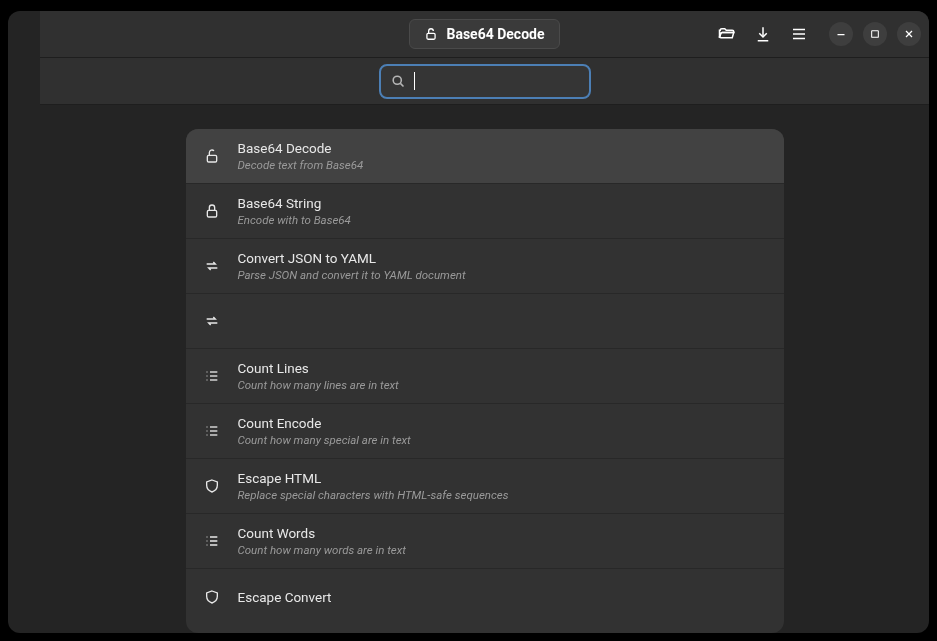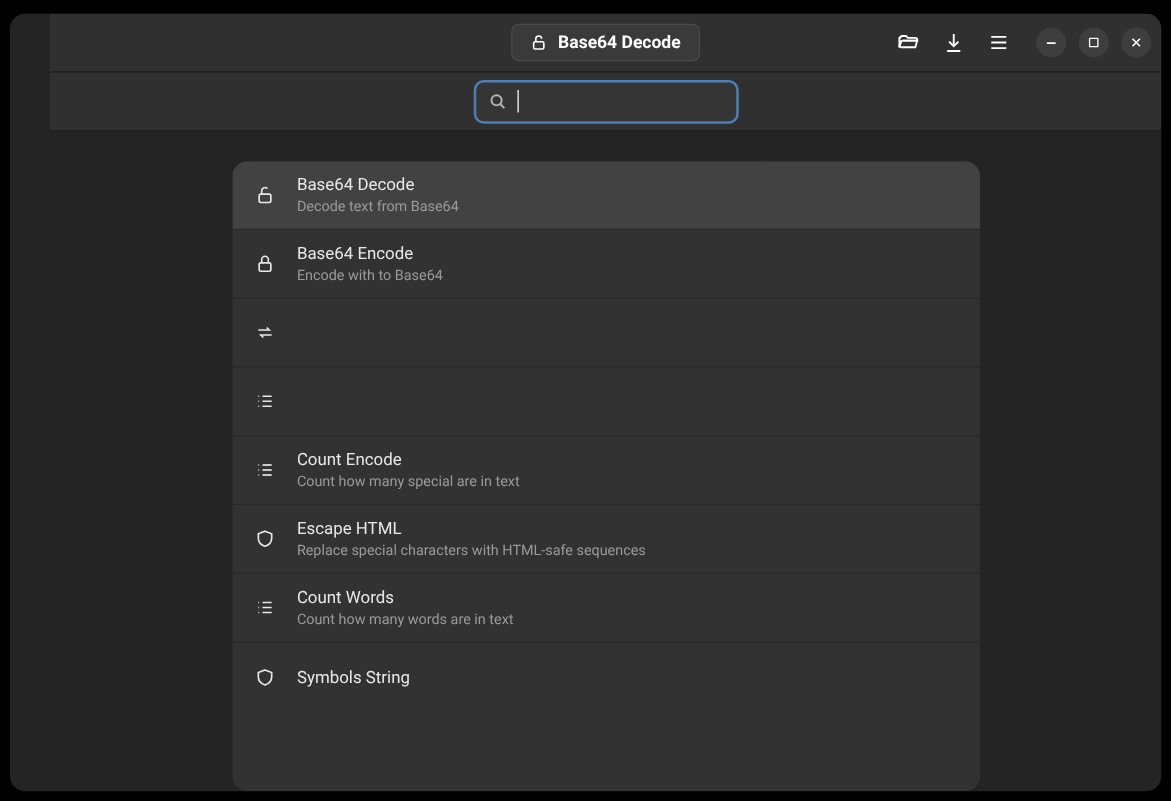--- a/index.html
+++ b/index.html
@@ -172,20 +172,21 @@
       gap: 2px;
     }
     .tool-title {
       color: #e8e8e8;
       font-size: 13.5px;
       font-weight: 400;
     }
     .tool-desc {
       color: #9a9a9a;
       font-size: 11.5px;
+      font-style: italic;
     }
     svg { display: block; }
   </style>
 </head>
 <body>
 
 <div class="window">
 
   <div class="titlebar">
     <div class="title-badge">
@@ -279,22 +280,34 @@
           </div>
         </div>
         <div class="tool-item">
           <div class="tool-icon">
             <svg width="16" height="16" viewBox="0 0 24 24" fill="none" stroke="currentColor" stroke-width="2">
               <rect x="5" y="11" width="14" height="10" rx="2"></rect>
               <path d="M8 11V7a4 4 0 0 1 8 0v4"></path>
             </svg>
           </div>
           <div class="tool-text">
-            <div class="tool-title">Base64 Encode</div>
+            <div class="tool-title">Base64 String</div>
             <div class="tool-desc">Encode with to Base64</div>
+          </div>
+        </div>
+        <div class="tool-item">
+          <div class="tool-icon">
+            <svg width="16" height="16" viewBox="0 0 24 24" fill="none" stroke="currentColor" stroke-width="2">
+              <path d="M4 9h13l-3-3"></path>
+              <path d="M20 15H7l3 3"></path>
+            </svg>
+          </div>
+          <div class="tool-text">
+            <div class="tool-title">Convert JSON to YAML</div>
+            <div class="tool-desc">Parse JSON and convert it to YAML document</div>
           </div>
         </div>
         <div class="tool-item">
           <div class="tool-icon">
             <svg width="16" height="16" viewBox="0 0 24 24" fill="none" stroke="currentColor" stroke-width="2">
               <path d="M4 9h13l-3-3"></path>
               <path d="M20 15H7l3 3"></path>
             </svg>
           </div>
         </div>
@@ -302,20 +315,24 @@
           <div class="tool-icon">
             <svg width="16" height="16" viewBox="0 0 24 24" fill="none" stroke="currentColor" stroke-width="2">
               <path d="M9 6h11"></path>
               <path d="M9 12h11"></path>
               <path d="M9 18h11"></path>
               <path d="M4 6h1"></path>
               <path d="M4 12h1"></path>
               <path d="M4 18h1"></path>
             </svg>
           </div>
+          <div class="tool-text">
+            <div class="tool-title">Count Lines</div>
+            <div class="tool-desc">Count how many lines are in text</div>
+          </div>
         </div>
         <div class="tool-item">
           <div class="tool-icon">
             <svg width="16" height="16" viewBox="0 0 24 24" fill="none" stroke="currentColor" stroke-width="2">
               <path d="M9 6h11"></path>
               <path d="M9 12h11"></path>
               <path d="M9 18h11"></path>
               <path d="M4 6h1"></path>
               <path d="M4 12h1"></path>
               <path d="M4 18h1"></path>
@@ -353,19 +370,19 @@
             <div class="tool-desc">Count how many words are in text</div>
           </div>
         </div>
         <div class="tool-item">
           <div class="tool-icon">
             <svg width="16" height="16" viewBox="0 0 24 24" fill="none" stroke="currentColor" stroke-width="2">
               <path d="M12 3l8 3v5c0 5-3.5 8.5-8 10-4.5-1.5-8-5-8-10V6l8-3z"></path>
             </svg>
           </div>
           <div class="tool-text">
-            <div class="tool-title">Symbols String</div>
+            <div class="tool-title">Escape Convert</div>
           </div>
         </div>
       </div>
   </div>
 
 </div>
 
 </body></html>

